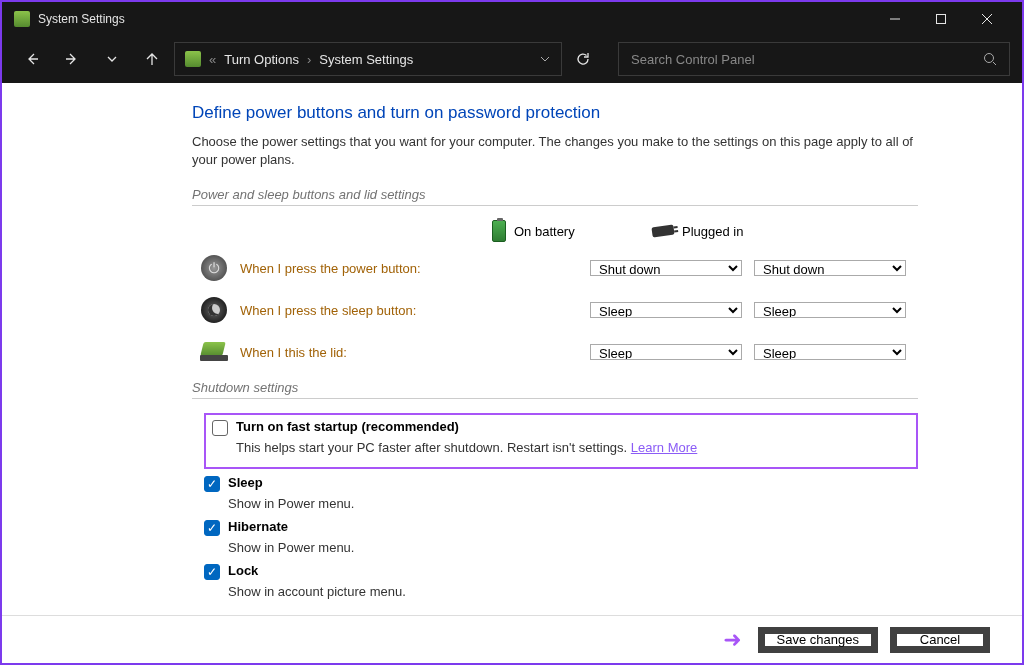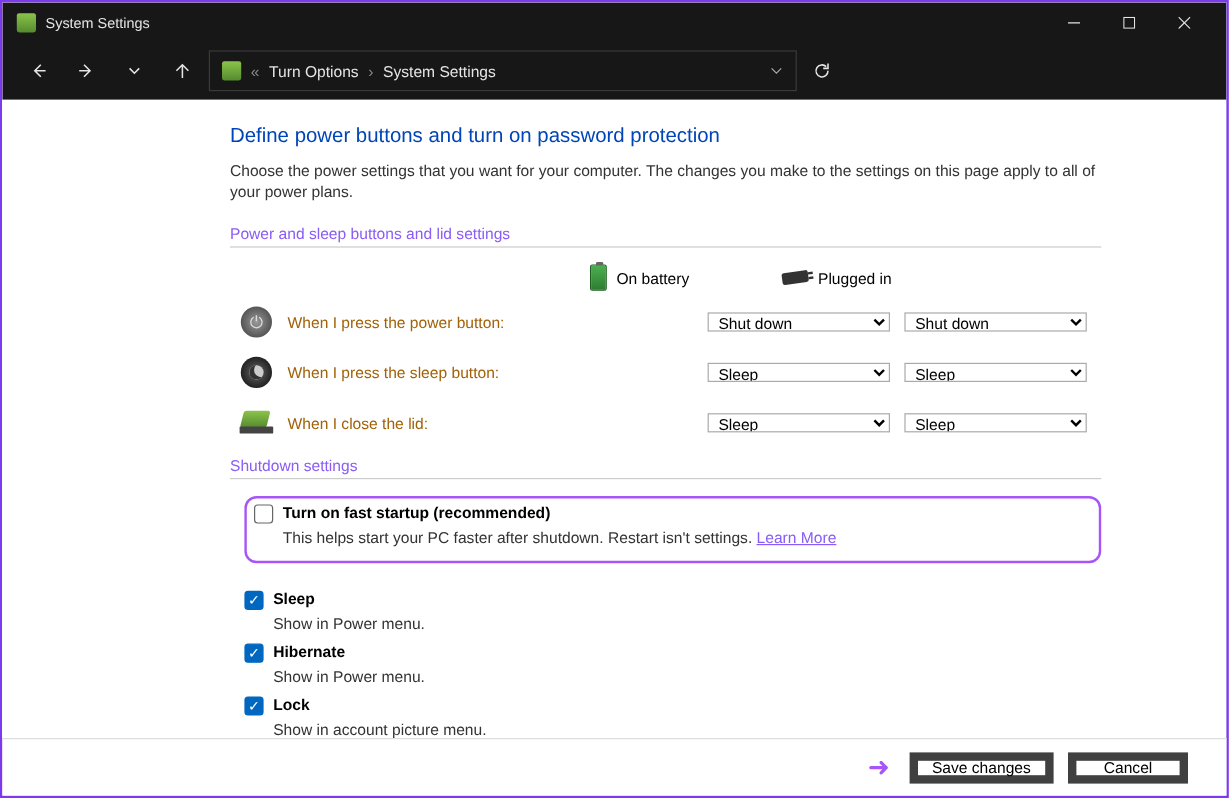--- a/index.html
+++ b/index.html
@@ -19,39 +19,39 @@
 .search input { flex:1; background:transparent; border:none; color:#e5e5e5; font-size:13px; outline:none; }
 .search input::placeholder { color:#888; }
 .search .mag { color:#aaa; }
 .content-wrap { position:absolute; top:83px; bottom:50px; left:2px; right:2px; background:#fff; overflow-y:auto; }
 .content-wrap::-webkit-scrollbar { width:14px; }
 .content-wrap::-webkit-scrollbar-track { background:#f0f0f0; }
 .content-wrap::-webkit-scrollbar-thumb { background:#a0a0a0; border-radius:7px; }
 .page { padding: 20px 104px 20px 190px; }
 h1 { color:#0045b8; font-size:17px; font-weight:400; margin-bottom:10px; }
 .desc { font-size:13px; color:#333; line-height:1.4; margin-bottom:18px; }
-.section-h { font-size:13px; color:#8b5cf6; border-bottom:1px solid #ccc; padding-bottom:3px; margin-bottom:14px; }
+.section-h { font-size:13px; color:#737373; border-bottom:1px solid #ccc; padding-bottom:3px; margin-bottom:14px;font-style:italic; }
 .col-headers { display:flex; margin-left:300px; margin-bottom:12px; }
 .col-h { width:160px; display:flex; align-items:center; gap:8px; font-size:13px; }
 .battery-icon { width:14px; height:22px; background:linear-gradient(#4caf50,#2e7d32); border-radius:2px; position:relative; border:1px solid #1b5e20;}
 .battery-icon::before { content:''; position:absolute; top:-3px; left:4px; width:6px; height:3px; background:#666; border-radius:1px 1px 0 0; }
 .plug-icon { width:22px; height:10px; background:#333; border-radius:2px; transform:rotate(-8deg); position:relative; }
 .plug-icon::after{ content:''; position:absolute; right:-4px; top:2px; width:4px; height:2px; background:#333; box-shadow:0 4px 0 #333;}
 .row { display:flex; align-items:center; margin-bottom:14px; }
 .row-icon { width:28px; height:28px; margin-left:8px; margin-right:12px; display:flex; align-items:center; justify-content:center; }
 .power-btn-icon { width:26px; height:26px; border-radius:50%; background:radial-gradient(circle,#999 0%,#555 70%); display:flex; align-items:center; justify-content:center; color:#ddd; font-size:14px; }
 .sleep-btn-icon { width:26px; height:26px; border-radius:50%; background:radial-gradient(circle,#666 0%,#222 70%); display:flex; align-items:center; justify-content:center; }
 .moon { width:12px; height:12px; border-radius:50%; background:#ccc; box-shadow:inset 4px -2px 0 #333; }
 .lid-icon { position:relative; width:28px; height:18px; }
 .lid-icon .base { position:absolute; bottom:0; width:28px; height:6px; background:#444; border-radius:1px; }
 .lid-icon .top { position:absolute; bottom:5px; left:2px; width:22px; height:14px; background:linear-gradient(#8bc34a,#558b2f); border-radius:2px; transform:skewX(-14deg); }
 .row-label { flex:1; font-size:13px; color:#a16207; }
 select { width:152px; height:16px; border:1px solid #aaa; font-size:13px; padding:0 4px; background:#fff; margin-right:12px; }
 .shutdown-list { margin-left:12px; }
-.highlight { border:2px solid #a855f7; padding:4px 6px; border-radius:10px; margin-bottom:22px; }
+.highlight { border:2px solid #a855f7; padding:4px 6px; border-radius:0; margin-bottom:6px; }
 .chk-row { display:flex; align-items:flex-start; gap:8px; margin-bottom:4px; }
 .chk { width:16px; height:16px; border:1.5px solid #666; border-radius:3px; margin-top:1px; flex-shrink:0; display:flex; align-items:center; justify-content:center; }
 .chk.checked { background:#0067c0; border-color:#0067c0; color:#fff; font-size:12px; }
 .chk-label { font-size:13px; font-weight:600; }
 .chk-sub { font-size:13px; margin-left:24px; margin-bottom:8px; color:#333; }
 a { color:#8b5cf6; text-decoration:underline; }
 .footer { position:absolute; bottom:2px; left:2px; right:2px; height:48px; border-top:1px solid #ddd; background:#fff; display:flex; align-items:center; justify-content:flex-end; padding-right:32px; gap:12px; }
 .btn { min-width:100px; height:26px; border:7px solid #404040; background:#fff; font-size:13px; display:flex; align-items:center; justify-content:center; padding:0 12px; }
 .arrow-annot { color:#a855f7; font-size:22px; margin-right:4px; }
 svg { display:block; }
@@ -112,20 +112,29 @@
         <svg width="12" height="12" viewBox="0 0 12 12">
           <path d="M2 4 L6 8 L10 4" stroke="currentColor" fill="none"></path>
         </svg>
       </span>
   </div>
   <div class="refresh">
       <svg width="16" height="16" viewBox="0 0 16 16">
         <path d="M13 8a5 5 0 1 1-1.5-3.5 M13 2v4h-4" stroke="currentColor" fill="none" stroke-width="1.3"></path>
       </svg>
     </div>
+  <div class="search">
+    <input placeholder="Search Control Panel" style="">
+    <span class="mag">
+        <svg width="14" height="14" viewBox="0 0 14 14">
+          <circle cx="6" cy="6" r="4.5" stroke="currentColor" fill="none"></circle>
+          <line x1="10" y1="10" x2="13" y2="13" stroke="currentColor"></line>
+        </svg>
+      </span>
+  </div>
 </div>
 
 <div class="content-wrap">
   <div class="page">
     <h1>Define power buttons and turn on password protection</h1>
     <p class="desc">Choose the power settings that you want for your computer. The changes you make to the settings on this page apply to all of your power plans.</p>
 
     <div class="section-h">Power and sleep buttons and lid settings</div>
 
     <div class="col-headers">
@@ -159,21 +168,21 @@
       <select><option>Sleep</option></select>
     </div>
 
     <div class="row">
       <div class="row-icon">
           <div class="lid-icon">
             <div class="top"></div>
             <div class="base"></div>
           </div>
         </div>
-      <div class="row-label">When I close the lid:</div>
+      <div class="row-label">When I this the lid:</div>
       <select><option>Sleep</option></select>
       <select><option>Sleep</option></select>
     </div>
 
     <div class="section-h">Shutdown settings</div>
 
     <div class="shutdown-list">
       <div class="highlight">
         <div class="chk-row">
           <div class="chk"></div>

